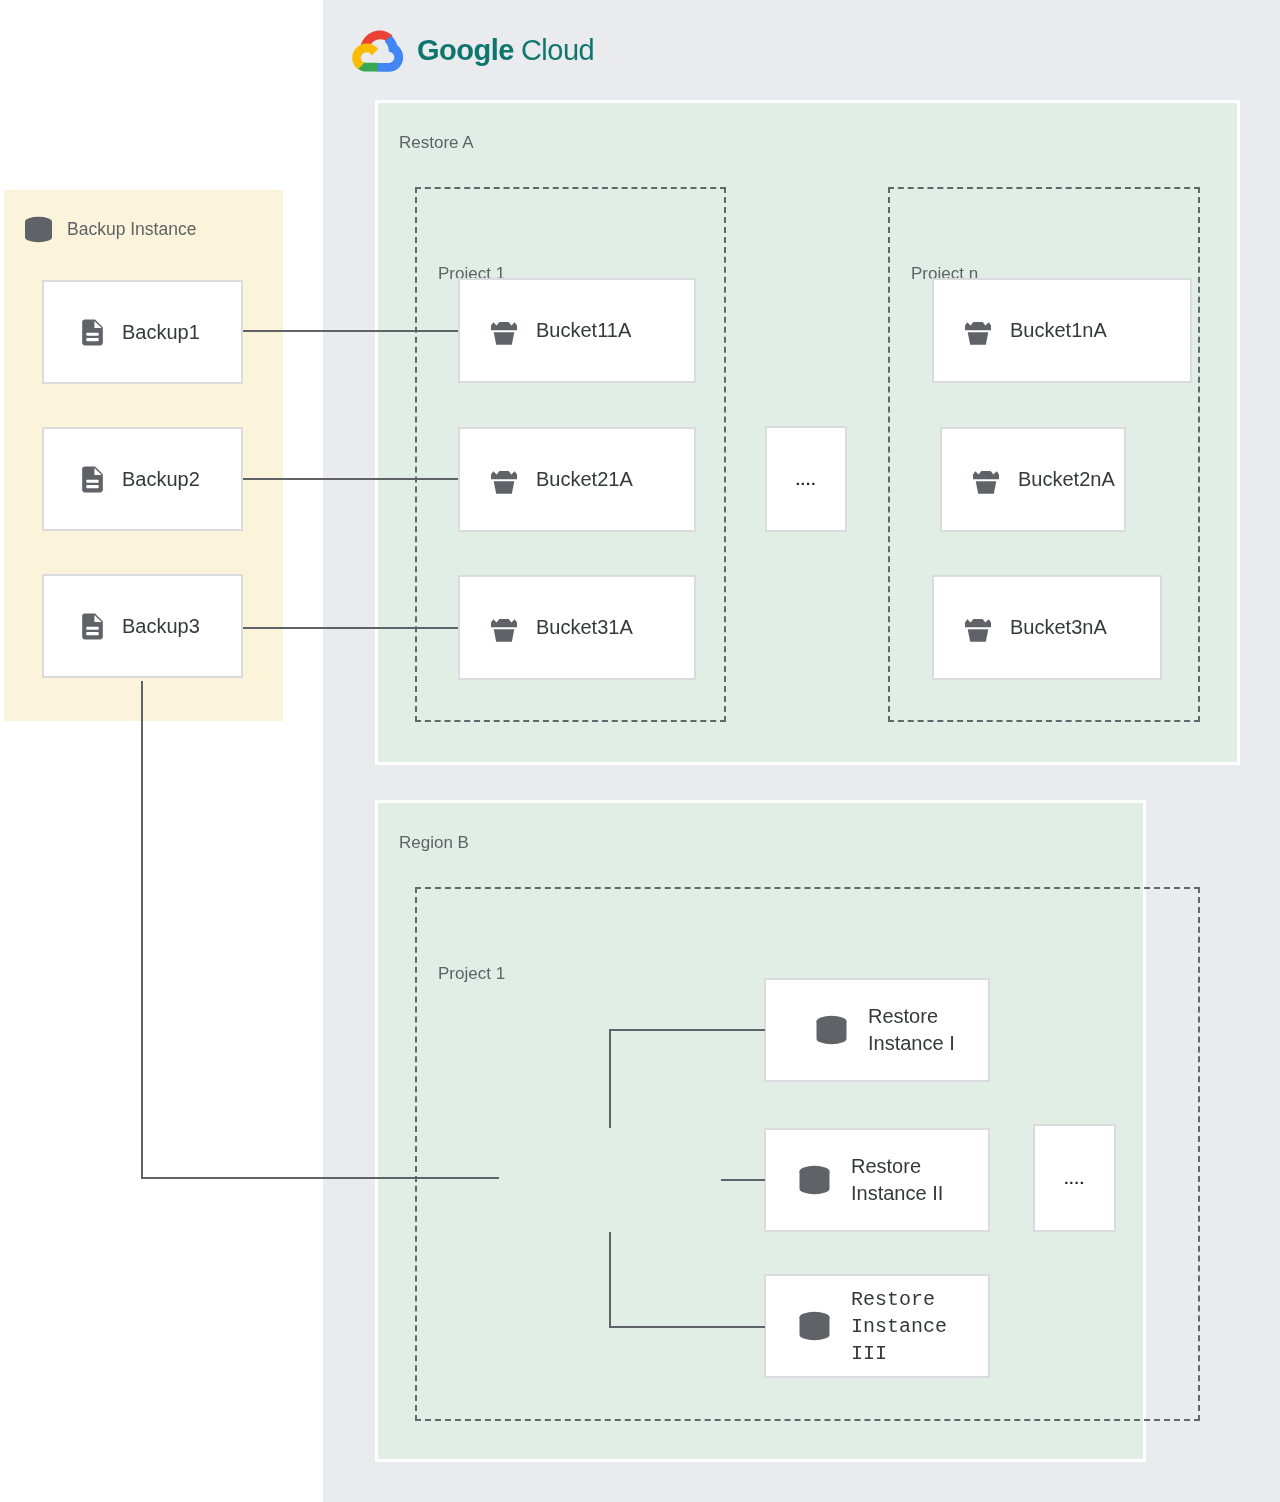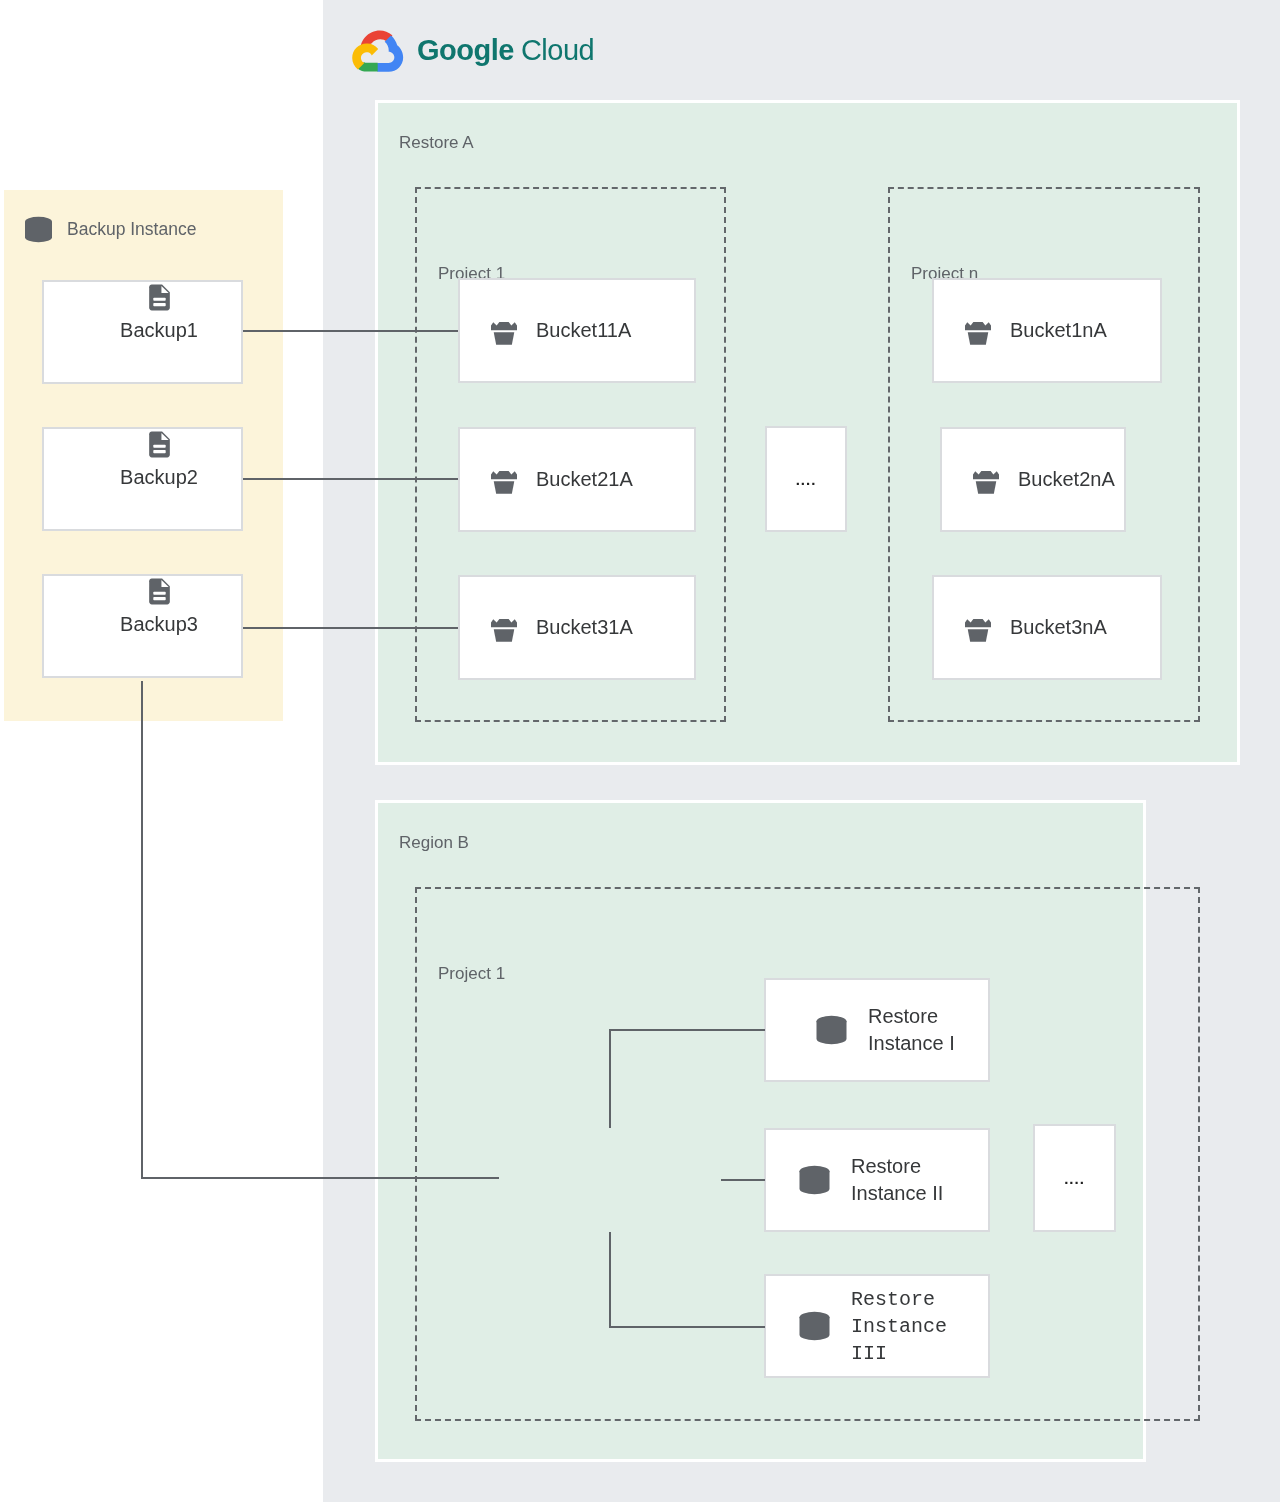--- a/index.html
+++ b/index.html
@@ -33,21 +33,21 @@
     position:absolute;background:#ffffff;border:2px solid #d9dbde;box-sizing:border-box;
     display:flex;align-items:center;font-size:20px;color:#36383a;
   }
   .bucket-node{width:238px;height:105px;padding-left:29px;gap:17px;}
   .dots-node{justify-content:center;font-size:15px;font-weight:700;letter-spacing:1px;color:#212121;}
 
   
   .backup-panel{left:4px;top:190px;width:279px;height:531px;background:#fcf4da;}
   .backup-header{position:absolute;left:17px;top:26px;display:flex;align-items:center;gap:11px;
     font-size:17.5px;color:#5f6368;}
-  .backup-node{left:38px;width:201px;height:104px;padding-left:33px;gap:6px;flex-direction:column;}
+  .backup-node{left:38px;width:201px;height:104px;padding-left:33px;gap:14px;}
 
   .restore-node{width:226px;height:104px;padding-left:30px;gap:18px;}
   .restore-text{width:120px;line-height:27px;}
 
   
   .line{position:absolute;background:#5f6368;}
 
   .icon{flex:0 0 auto;display:block;}
   svg{display:block;}
 </style>
@@ -126,21 +126,21 @@
       </div>
     </div>
 
     <div class="node dots-node" style="left:387px;top:323px;width:82px;height:106px;">
       <span>....</span>
     </div>
 
     <div class="project" id="proj-an">
       <div class="project-label">Project n</div>
 
-      <div class="node bucket-node" style="left:42px;top:89px;width:230px;">
+      <div class="node bucket-node" style="left:42px;top:89px;width:260px;">
         <span class="icon">
             <svg width="30" height="30" fill="#5f6368">
               <use href="#i-bucket"></use>
             </svg>
           </span>
         <span>Bucket1nA</span>
       </div>
       <div class="node bucket-node" style="left:42px;top:238px;width:186px;margin-left:8px;">
         <span class="icon">
             <svg width="30" height="30" fill="#5f6368">

